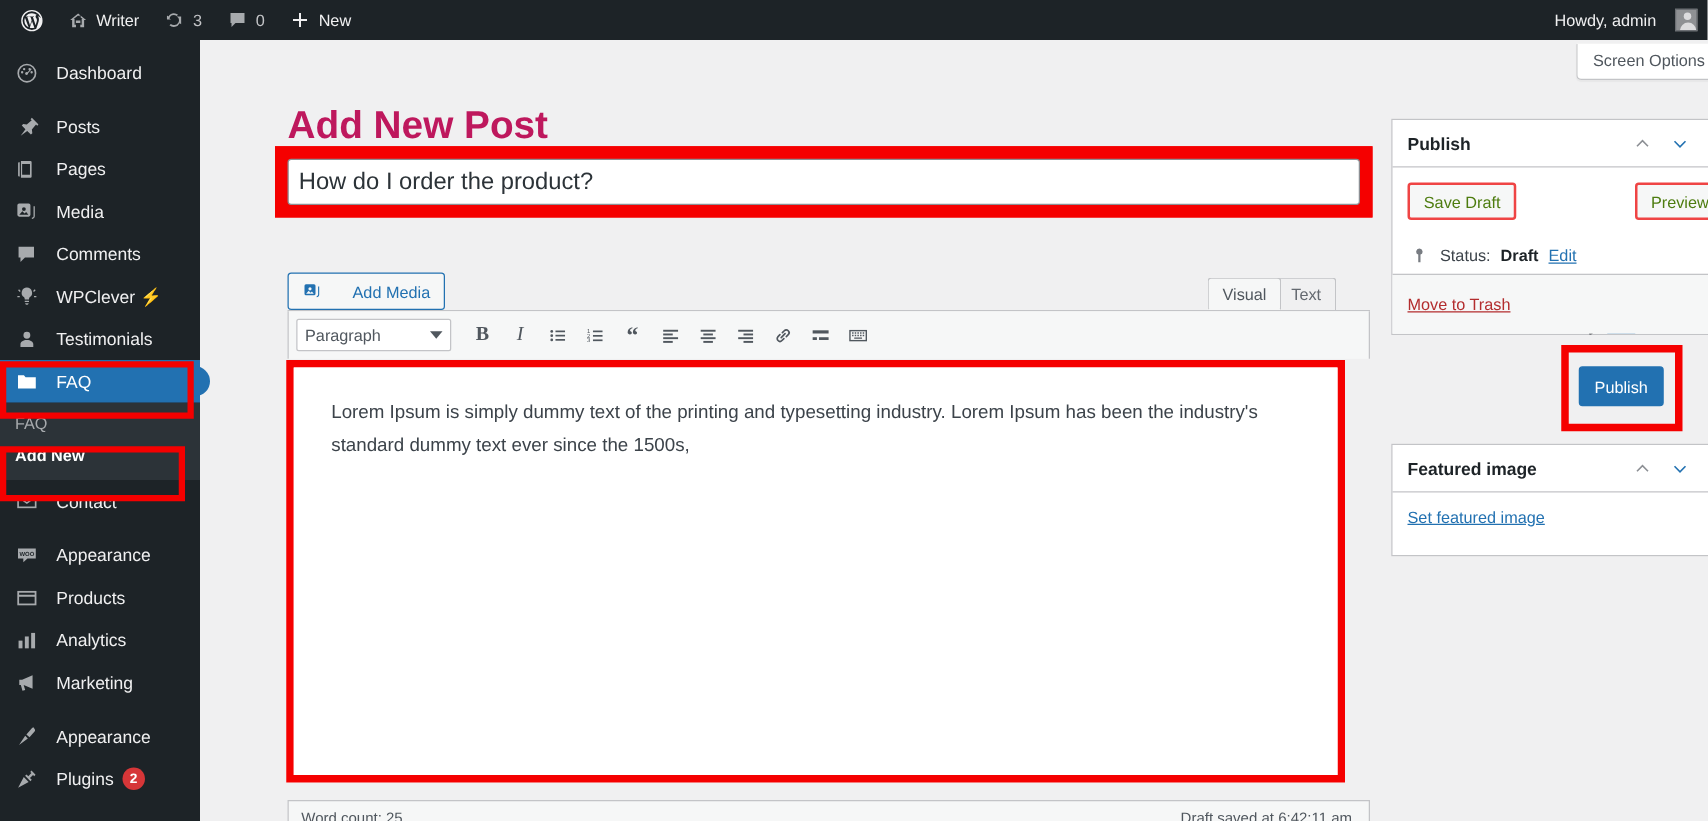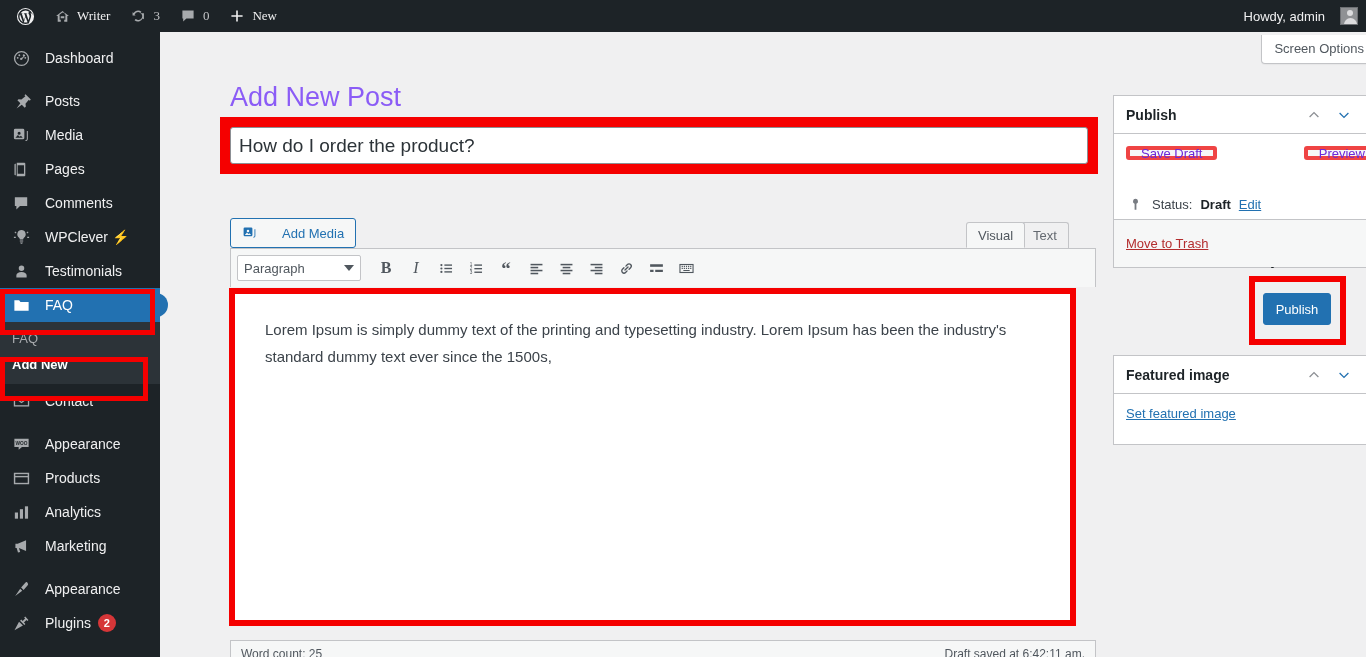--- a/index.html
+++ b/index.html
@@ -22,21 +22,21 @@
     display: flex; align-items: center;
     font-size: 13px;
     z-index: 50;
   }
   .ab-item {
     display: flex; align-items: center; gap: 7px;
     height: 32px; padding: 0 10px;
     color: #f0f0f1;
     white-space: nowrap;
   }
-  .ab-left { display: flex; align-items: center; padding-left: 6px; font-family: Liberation Serif, serif; }
+  .ab-left { display: flex; align-items: center; padding-left: 6px; }
   .ab-right { margin-left: auto; display: flex; align-items: center; padding-right: 8px; }
   .ab-icon { display: inline-flex; align-items: center; justify-content: center; }
   .ab-icon svg { display: block; }
   .ab-count { color: #c3c4c7; }
   .ab-avatar {
     width: 18px; height: 18px; margin-left: 8px;
     background: #8f9194;
     border: 1px solid #6d7074;
     position: relative; overflow: hidden;
     flex: 0 0 auto;
@@ -139,22 +139,22 @@
   }
   .caret-down {
     width: 0; height: 0;
     border-left: 5px solid transparent;
     border-right: 5px solid transparent;
     border-top: 6px solid #50575e;
   }
 
   #page-title {
     position: absolute; top: 48px; left: 22px;
-    font-size: 27px; font-weight: 400;
-    color: #8b5cf6;
+    font-size: 31px; font-weight: 700;
+    color: #be185d;
     line-height: 1.3;
   }
 
   
   #title-redbox {
     position: absolute;
     left: 12px; top: 85px;
     width: 878px; height: 57px;
     border: 6px solid #f50000;
     background: #f50000;
@@ -302,25 +302,25 @@
 
   
   #publish-box { top: 63px; height: 173px; }
   .pb-top {
     position: relative;
     height: 56px;
     padding: 12px;
   }
   .wpbtn {
     display: inline-flex; align-items: center; justify-content: center;
-    height: 14px; padding: 0 11px;
+    height: 30px; padding: 0 11px;
     background: #f6f7f7;
-    border: 4px solid #ef4444;
+    border: 2px solid #ef4444;
     border-radius: 3px;
-    color: #6d28d9;
+    color: #4d7c0f;
     font-size: 13px;
   }
   #save-draft { position: absolute; left: 12px; top: 12px; }
   #preview-btn { position: absolute; right: 12px; top: 12px; text-align: center; }
 
   .misc-row {
     display: flex; align-items: center; gap: 8px;
     padding: 0 12px; height: 28px;
     font-size: 13px; color: #3c434a;
   }
@@ -446,33 +446,33 @@
       <svg width="19" height="19" viewBox="0 0 20 20" fill="currentColor">
         <path d="M14.2 2.4l-1.1 1.1 1 1L9.9 8l-3-.4-1.2 1.2 3.1 3.1-4 5.5 5.5-4 3.1 3.1 1.2-1.2-.4-3 3.5-4.2 1 1 1.1-1.1-5.6-5.6z"></path>
       </svg>
     </span>
     <span class="mi-label">Posts</span>
   </div>
 
   <div class="menu-item">
     <span class="mi-icon">
       <svg width="19" height="19" viewBox="0 0 20 20" fill="currentColor">
+        <path d="M5 3h8a1 1 0 0 1 1 1v12a1 1 0 0 1-1 1H5V3zm-1.6 1H4v12h-.6a.8.8 0 0 1-.8-.8V4.8c0-.44.36-.8.8-.8zM6 5.4v9.2h6.6V5.4H6z"></path>
+      </svg>
+    </span>
+    <span class="mi-label">Pages</span>
+  </div>
+
+  <div class="menu-item">
+    <span class="mi-icon">
+      <svg width="19" height="19" viewBox="0 0 20 20" fill="currentColor">
         <path d="M11.5 3h-8A1.5 1.5 0 0 0 2 4.5v8A1.5 1.5 0 0 0 3.5 14h8a1.5 1.5 0 0 0 1.5-1.5v-8A1.5 1.5 0 0 0 11.5 3zM7.5 6a1.6 1.6 0 1 1 0 3.2 1.6 1.6 0 0 1 0-3.2zM3.6 12.4l2.6-3 1.8 2 1.4-1.2 1.9 2.2H3.6zM15.6 5.2v8.4c0 .6-.5 1.1-1.1 1.1h-.3v1.2c1.4 0 2.5-1.1 2.5-2.5V5.2h-1.1z"></path>
       </svg>
     </span>
     <span class="mi-label">Media</span>
-  </div>
-
-  <div class="menu-item">
-    <span class="mi-icon">
-      <svg width="19" height="19" viewBox="0 0 20 20" fill="currentColor">
-        <path d="M5 3h8a1 1 0 0 1 1 1v12a1 1 0 0 1-1 1H5V3zm-1.6 1H4v12h-.6a.8.8 0 0 1-.8-.8V4.8c0-.44.36-.8.8-.8zM6 5.4v9.2h6.6V5.4H6z"></path>
-      </svg>
-    </span>
-    <span class="mi-label">Pages</span>
   </div>
 
   <div class="menu-item">
     <span class="mi-icon">
       <svg width="19" height="19" viewBox="0 0 20 20" fill="currentColor">
         <path d="M3 3.5h13v9.2H8.4L4.6 16.4v-3.7H3V3.5z"></path>
       </svg>
     </span>
     <span class="mi-label">Comments</span>
   </div>

